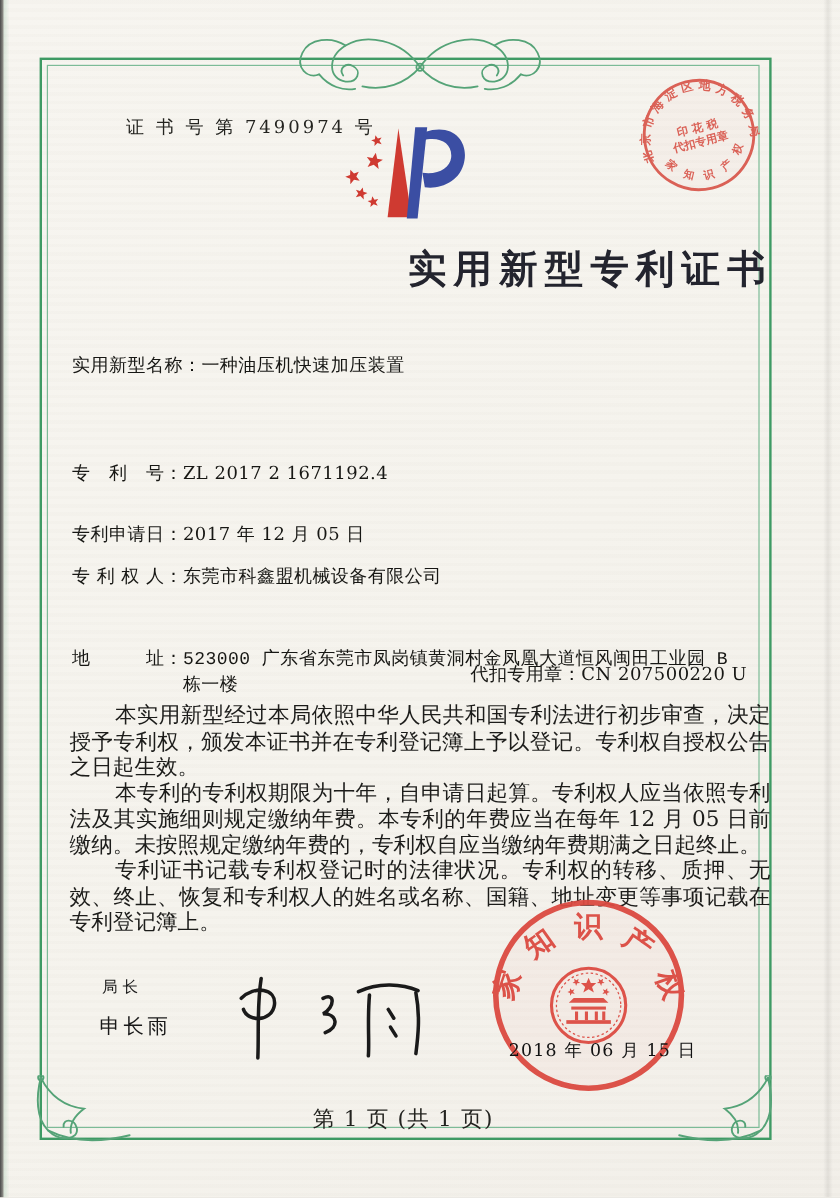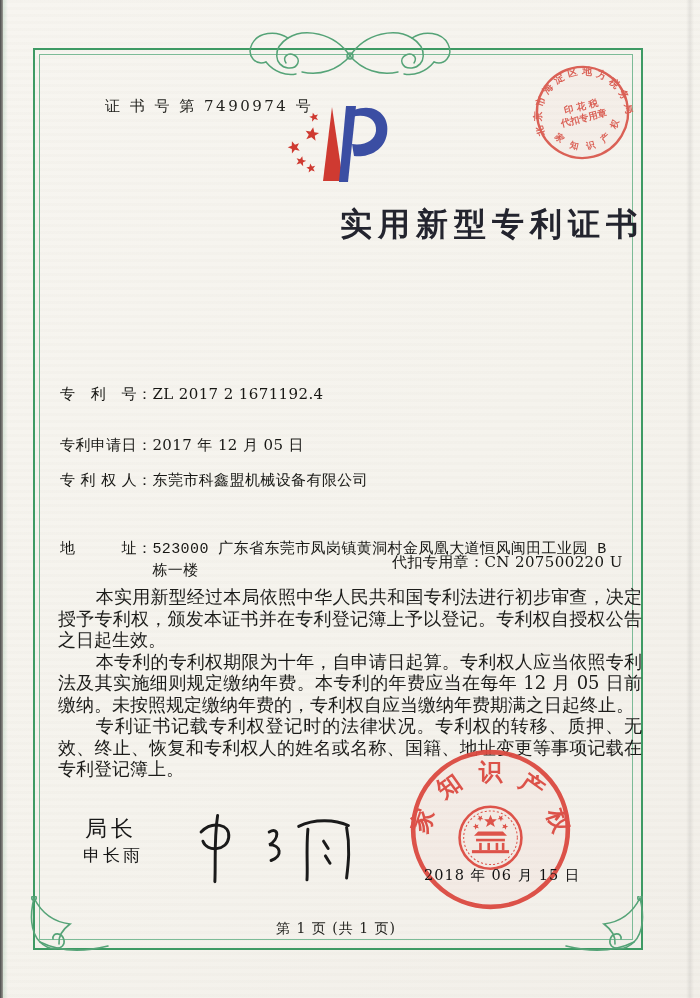--- a/index.html
+++ b/index.html
@@ -26,28 +26,28 @@
   .logo{position:absolute;left:286px;top:102px;}
   .title{position:absolute;left:36px;top:203px;width:608px;text-align:right;
     font-size:32px;font-weight:bold;letter-spacing:6px;color:#23242e;}
   .fieldrow{position:absolute;left:60px;font-size:15px;color:#171714;letter-spacing:0.4px;line-height:22px;}
   .fieldrow .flabel{vertical-align:top;}
   .fieldrow .fvalue{vertical-align:top;display:inline-block;max-width:455px;}
   .fieldrow2{position:absolute;font-size:15px;color:#171714;letter-spacing:0.4px;}
   .paras{position:absolute;left:58px;top:586px;width:584px;}
   .paras p{margin:0;font-size:18px;line-height:21.5px;text-align:justify;
     text-indent:2.1em;color:#1c1c1a;}
-  .signer-title{position:absolute;left:85px;top:814px;font-size:22px;letter-spacing:4px;color:#181818;}
+  .signer-title{position:absolute;left:85px;top:814px;font-size:13px;letter-spacing:4px;color:#181818;}
   .signer-name{position:absolute;left:83px;top:844px;font-size:17px;letter-spacing:3px;color:#181818;}
   .signature{position:absolute;left:190px;top:798px;}
   .tax-stamp{position:absolute;left:533px;top:63px;transform:rotate(-14deg);opacity:0.92;}
   .office-seal{position:absolute;left:408px;top:747px;opacity:0.95;}
   .seal-date{position:absolute;left:424px;top:866px;font-size:14.5px;letter-spacing:1px;color:#121212;z-index:5;}
   .footer{position:absolute;left:33px;top:920px;width:606px;text-align:center;
-    font-size:14px;letter-spacing:1px;color:#23231f;}
+    font-size:18px;letter-spacing:1px;color:#23231f;}
   .ornament-top{position:absolute;left:226px;top:26px;}
   .flourish-bl{position:absolute;left:26px;top:896px;}
   .flourish-br{position:absolute;left:564px;top:896px;}
   svg{display:block;}
 </style>
 </head>
 <body>
 
 <div class="page">
   <div class="texture"></div>
@@ -132,20 +132,23 @@
       <text x="50" y="47" font-size="9.5" fill="#d8554a" text-anchor="middle" font-weight="bold">印 花 税</text>
       <text x="50" y="59" font-size="9.5" fill="#d8554a" text-anchor="middle" font-weight="bold">代扣专用章</text>
       <text font-size="9" fill="#d8554a" font-weight="bold">
         <textPath href="#taxArcBottom" startOffset="50%" text-anchor="middle" textLength="118" lengthAdjust="spacing">国家知识产权局</textPath>
       </text>
     </svg>
   </div>
 
   <div class="title">实用新型专利证书</div>
 
+  <div class="fieldrow" style="top:293px;">
+    <span class="flabel">实用新型名称：</span><span class="fvalue">一种油压机快速加压装置</span>
+  </div>
   <div class="fieldrow" style="top:383px;">
     <span class="flabel">专　利　号：</span><span class="fvalue">ZL 2017 2 1671192.4</span>
   </div>
   <div class="fieldrow" style="top:434px;">
     <span class="flabel">专利申请日：</span><span class="fvalue">2017 年 12 月 05 日</span>
   </div>
   <div class="fieldrow" style="top:469px;">
     <span class="flabel">专 利 权 人：</span><span class="fvalue">东莞市科鑫盟机械设备有限公司</span>
   </div>
   <div class="fieldrow" style="top:539px;font-family:Liberation Mono, monospace;">

